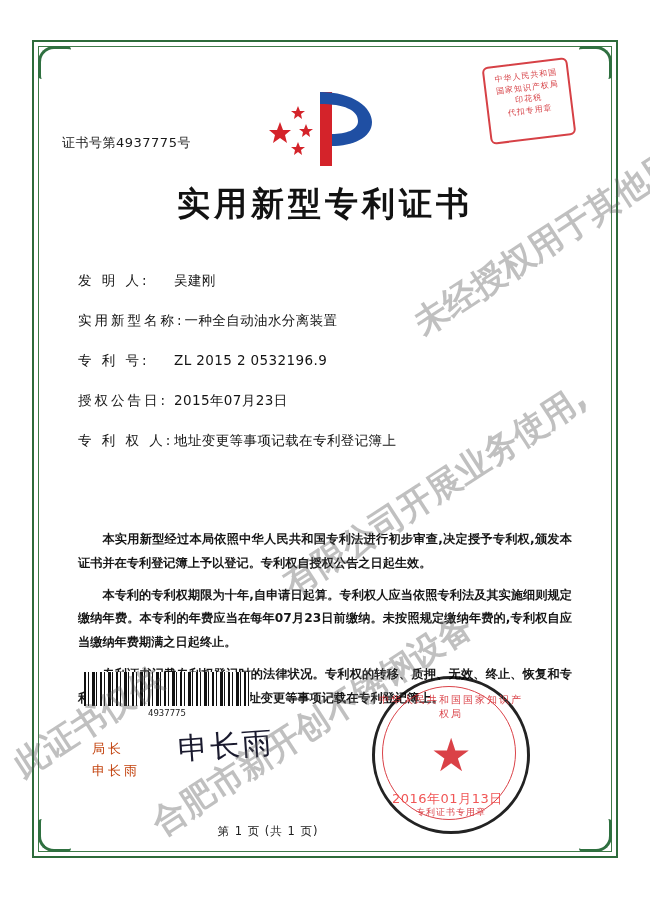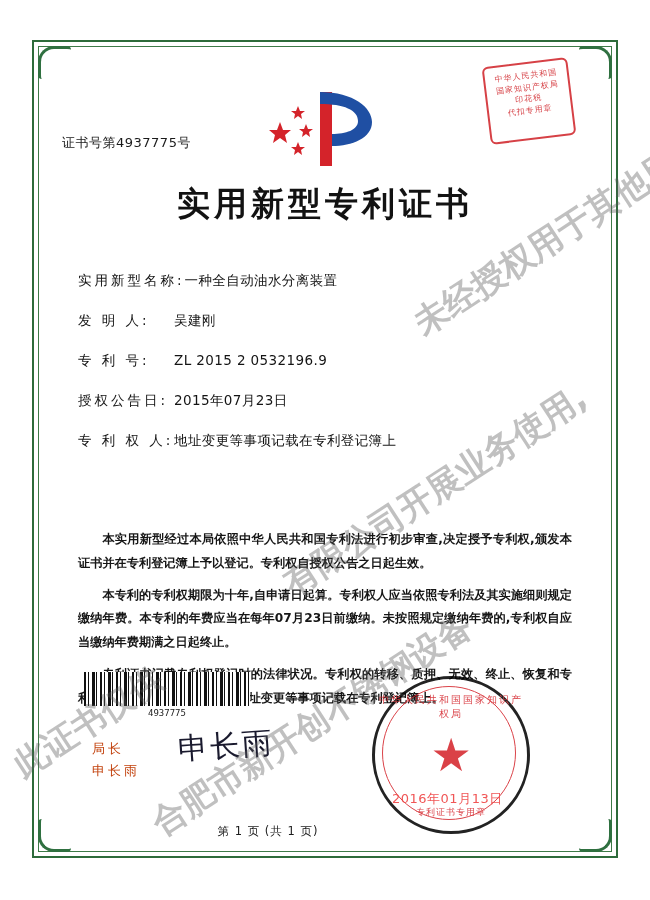--- a/index.html
+++ b/index.html
@@ -322,24 +322,24 @@
     <span class="sl">中华人民共和国</span>
     <span class="sl">国家知识产权局</span>
     <span class="sl">印花税</span>
     <span class="sl">代扣专用章</span>
   </div>
 
   <div class="main-title">实用新型专利证书</div>
 
   <div class="fields">
     <div class="field-row">
+      <span class="field-label">发 明 人:</span><span class="field-value">吴建刚</span>
+    </div>
+    <div class="field-row">
       <span class="field-label">实用新型名称:</span><span class="field-value">一种全自动油水分离装置</span>
-    </div>
-    <div class="field-row">
-      <span class="field-label">发 明 人:</span><span class="field-value">吴建刚</span>
     </div>
     <div class="field-row">
       <span class="field-label">专 利 号:</span><span class="field-value">ZL 2015 2 0532196.9</span>
     </div>
     <div class="field-row">
       <span class="field-label">授权公告日:</span><span class="field-value">2015年07月23日</span>
     </div>
     <div class="field-row">
       <span class="field-label">专 利 权 人:</span><span class="field-value">地址变更等事项记载在专利登记簿上</span>
     </div>

